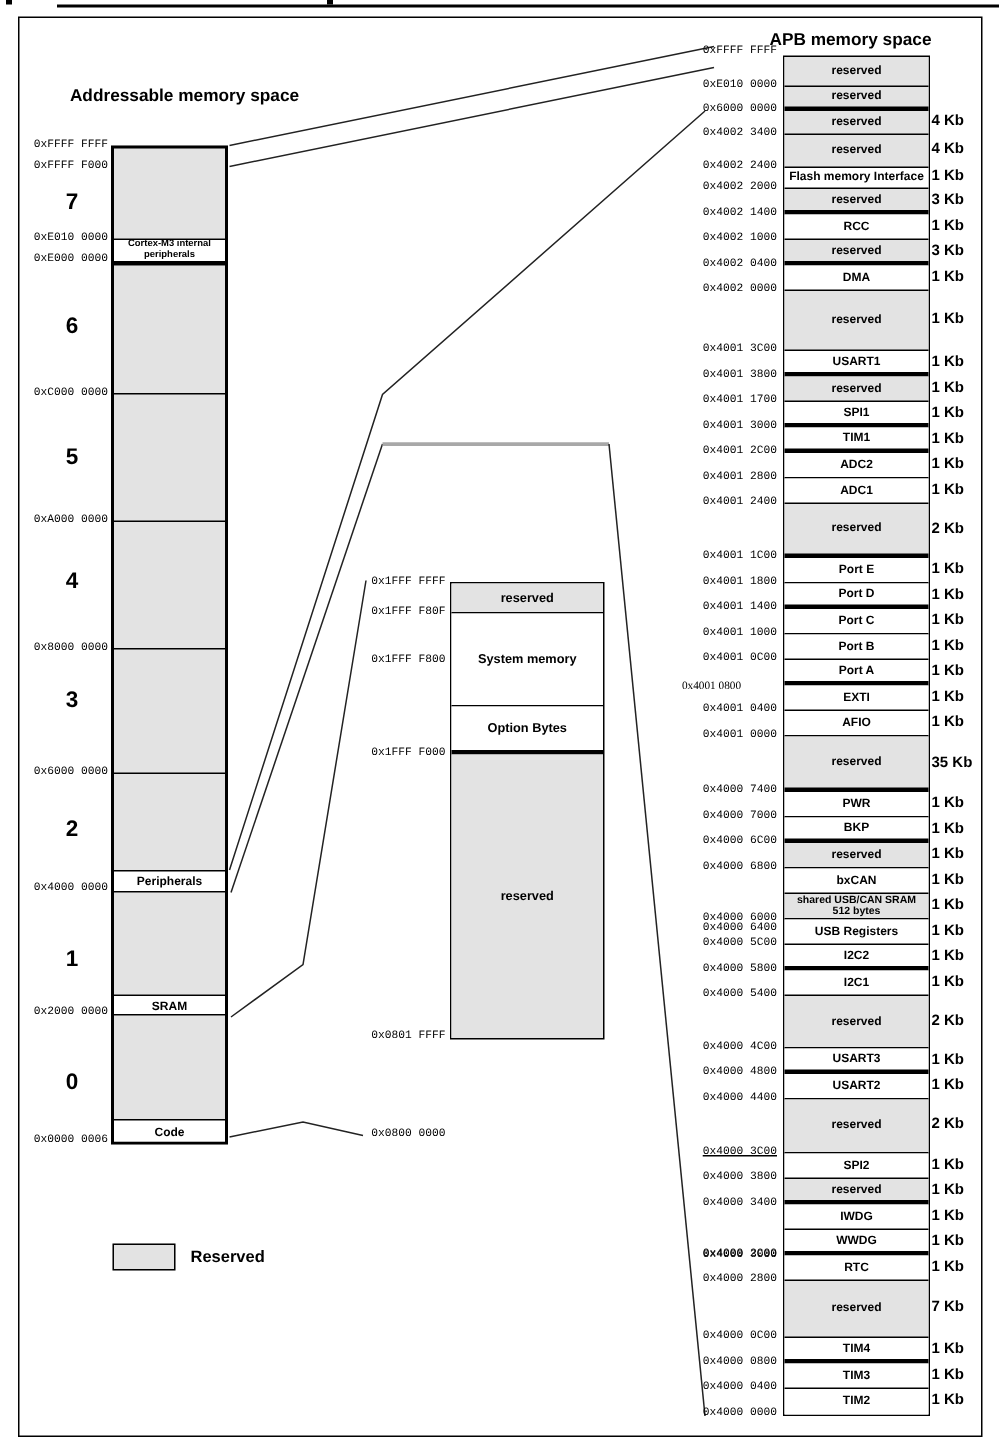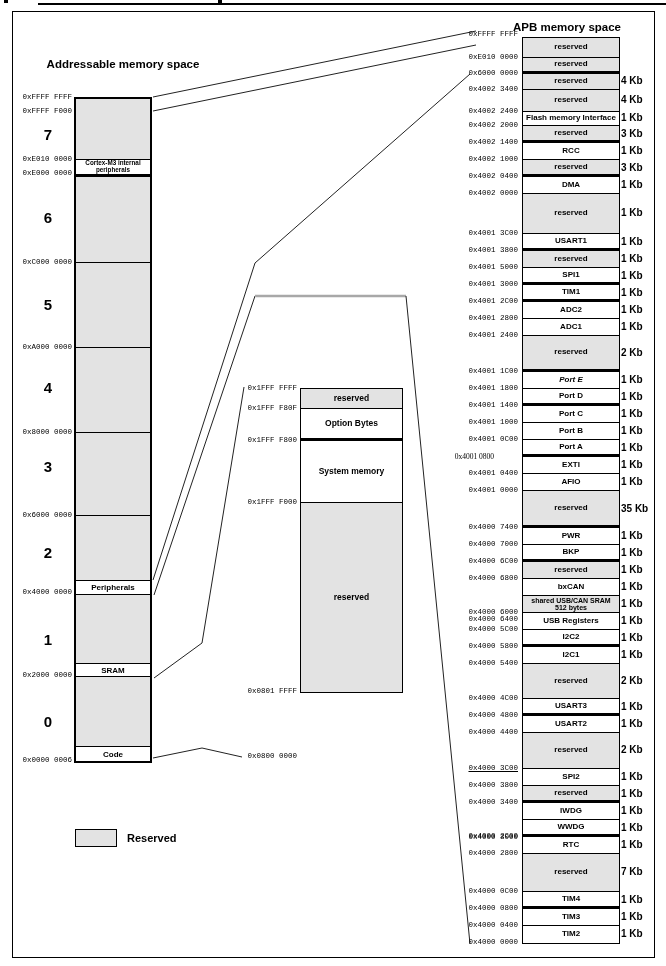--- a/index.html
+++ b/index.html
@@ -105,25 +105,25 @@
       <div class="abs region-num" style="left: 28px; top: 458px;">3</div>
       <div class="abs region-num" style="left: 28px; top: 544px;">2</div>
       <div class="abs region-num" style="left: 28px; top: 631px;">1</div>
       <div class="abs region-num" style="left: 28px; top: 713px;">0</div>
     </div>
 
   <div class="abs" id="flash-col">
       <div class="mem-row gray" style="height: 20px;">
         <span>reserved</span>
       </div>
+      <div class="mem-row" style="height: 62px;">
+        <span>System memory</span>
+      </div>
       <div class="mem-row thick" style="height: 32px;">
         <span>Option Bytes</span>
-      </div>
-      <div class="mem-row" style="height: 62px;">
-        <span>System memory</span>
       </div>
       <div class="mem-row gray" style="height: 189px;">
         <span>reserved</span>
       </div>
     </div>
   <div id="flash-addr-layer">
       <div class="abs addr" style="left: 215px; width: 82px; top: 383.5px;">0x1FFF FFFF</div>
       <div class="abs addr" style="left: 215px; width: 82px; top: 403.5px;">0x1FFF F80F</div>
       <div class="abs addr" style="left: 215px; width: 82px; top: 435.5px;">0x1FFF F800</div>
       <div class="abs addr" style="left: 215px; width: 82px; top: 497.5px;">0x1FFF F000</div>
@@ -177,21 +177,21 @@
       </div>
       <div class="mem-row" style="height: 17px;">
         <span>ADC2</span>
       </div>
       <div class="mem-row" style="height: 17px;">
         <span>ADC1</span>
       </div>
       <div class="mem-row gray thick" style="height: 36px;">
         <span>reserved</span>
       </div>
-      <div class="mem-row" style="height: 17px; font-style: italic;">
+      <div class="mem-row" style="height: 17px;">
         <span>Port E</span>
       </div>
       <div class="mem-row thick" style="height: 17px;">
         <span>Port D</span>
       </div>
       <div class="mem-row" style="height: 17px;">
         <span>Port C</span>
       </div>
       <div class="mem-row" style="height: 17px;">
         <span>Port B</span>
@@ -279,21 +279,21 @@
       <div class="abs addr" style="left: 436px; width: 82px; top: 68.5px;">0x6000 0000</div>
       <div class="abs addr" style="left: 436px; width: 82px; top: 84.5px;">0x4002 3400</div>
       <div class="abs addr" style="left: 436px; width: 82px; top: 106.5px;">0x4002 2400</div>
       <div class="abs addr" style="left: 436px; width: 82px; top: 120.5px;">0x4002 2000</div>
       <div class="abs addr" style="left: 436px; width: 82px; top: 137.5px;">0x4002 1400</div>
       <div class="abs addr" style="left: 436px; width: 82px; top: 154.5px;">0x4002 1000</div>
       <div class="abs addr" style="left: 436px; width: 82px; top: 171.5px;">0x4002 0400</div>
       <div class="abs addr" style="left: 436px; width: 82px; top: 188.5px;">0x4002 0000</div>
       <div class="abs addr" style="left: 436px; width: 82px; top: 228.5px;">0x4001 3C00</div>
       <div class="abs addr" style="left: 436px; width: 82px; top: 245.5px;">0x4001 3800</div>
-      <div class="abs addr" style="left: 436px; width: 82px; top: 262.5px;">0x4001 5000</div>
+      <div class="abs addr" style="left: 436px; width: 82px; top: 262.5px;">0x4001 1700</div>
       <div class="abs addr" style="left: 436px; width: 82px; top: 279.5px;">0x4001 3000</div>
       <div class="abs addr" style="left: 436px; width: 82px; top: 296.5px;">0x4001 2C00</div>
       <div class="abs addr" style="left: 436px; width: 82px; top: 313.5px;">0x4001 2800</div>
       <div class="abs addr" style="left: 436px; width: 82px; top: 330.5px;">0x4001 2400</div>
       <div class="abs addr" style="left: 436px; width: 82px; top: 366.5px;">0x4001 1C00</div>
       <div class="abs addr" style="left: 436px; width: 82px; top: 383.5px;">0x4001 1800</div>
       <div class="abs addr" style="left: 436px; width: 82px; top: 400.5px;">0x4001 1400</div>
       <div class="abs addr" style="left: 436px; width: 82px; top: 417.5px;">0x4001 1000</div>
       <div class="abs addr" style="left: 436px; width: 82px; top: 434.5px;">0x4001 0C00</div>
       <div class="abs addr" style="left: 412px; width: 82px; top: 451.5px; font-family: Liberation Serif, serif;">0x4001 0800</div>

